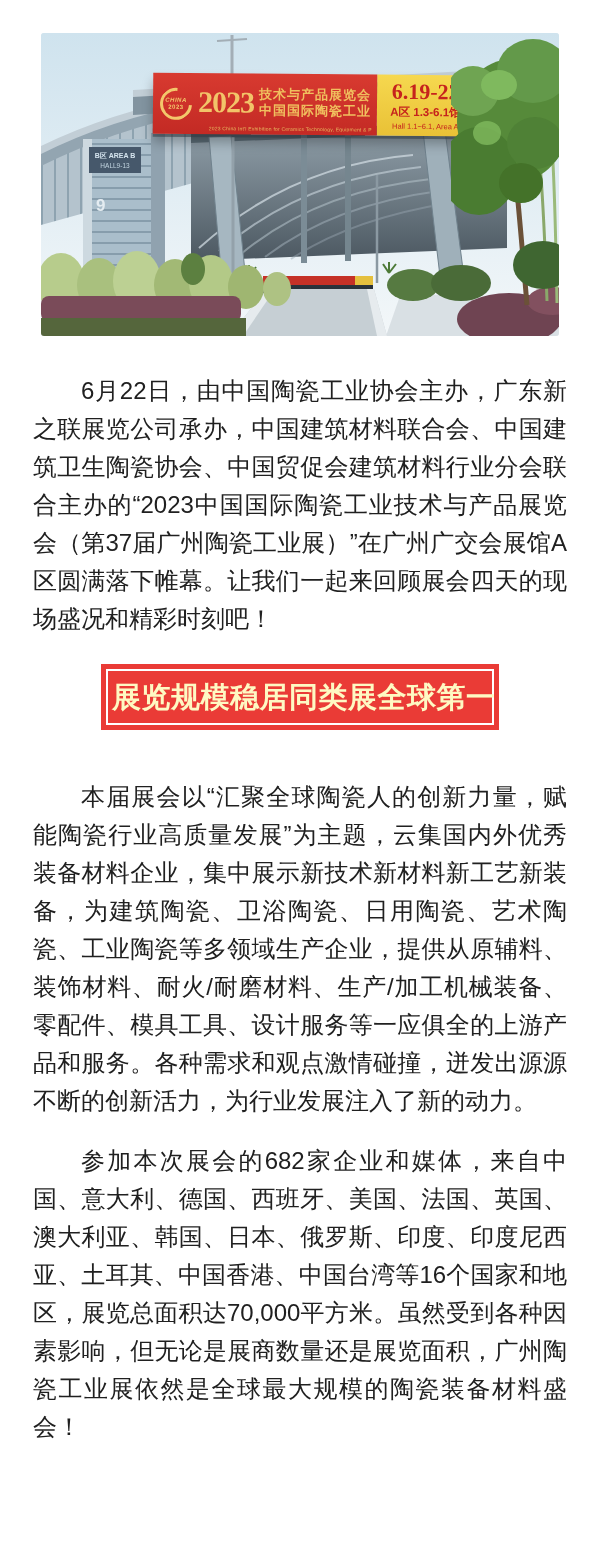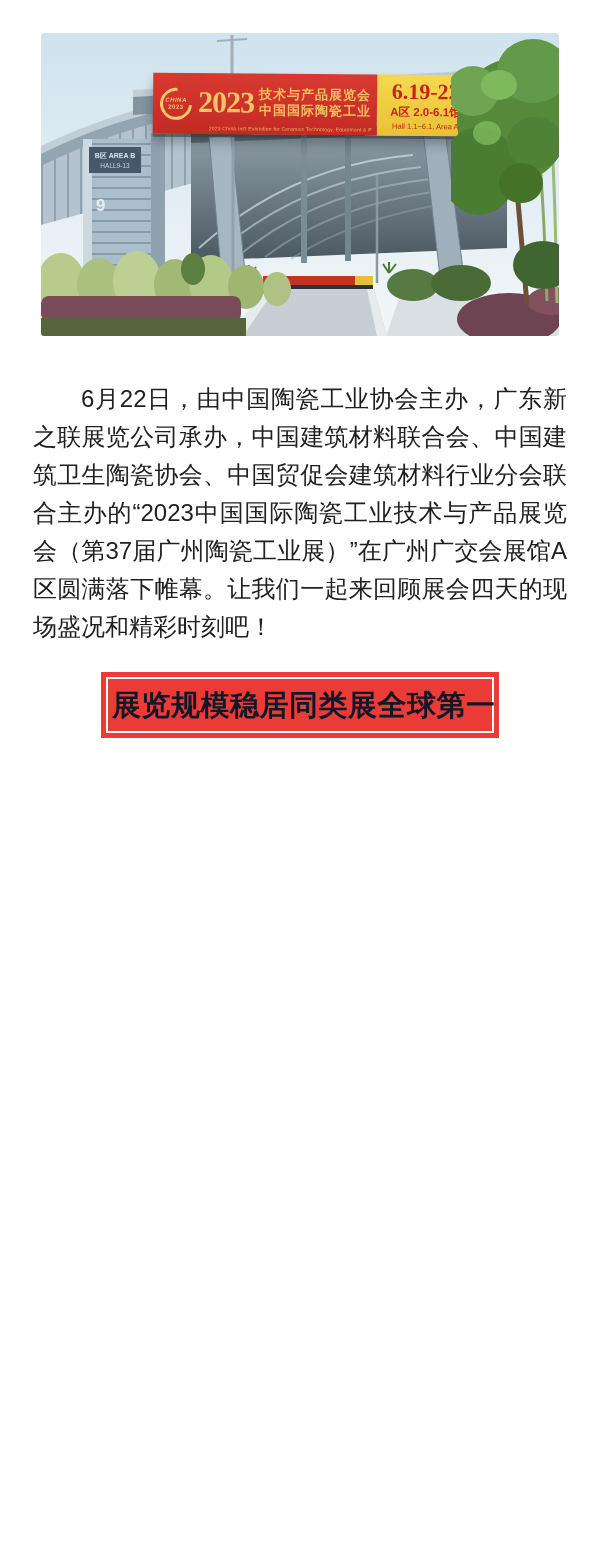--- a/index.html
+++ b/index.html
@@ -46,30 +46,30 @@
   }
   .pb-yellow{
     width:97px;flex:0 0 auto;display:flex;flex-direction:column;justify-content:center;
     align-items:center;background:linear-gradient(180deg,#f6d84f,#e9c136);color:#c6231d;
   }
   .pb-dates{font-family:"Liberation Serif",serif;font-weight:700;font-size:22px;line-height:1;}
   .pb-hall{font-size:11.5px;font-weight:700;margin-top:2px;white-space:nowrap;}
   .pb-hall-en{font-size:7.5px;font-weight:400;margin-top:2px;white-space:nowrap;}
   
   .content{
-    margin:8px 33px;padding-top:36px;color:#202020;font-size:24px;line-height:38px;
+    margin:0 33px;padding-top:36px;color:#202020;font-size:24px;line-height:38px;
     text-align:justify;text-justify:inter-character;
   }
   .content p{margin:0 0 22px;text-indent:2em;}
   .section-banner{
     width:388px;margin:26px auto 48px;background:#ea3b36;padding:5px;
   }
   .section-banner-inner{border:2px solid #ffffff;padding:8px 4px;text-align:center;}
   .section-banner-inner span{
-    display:block;color:#0f172a;font-size:29px;font-weight:700;line-height:36px;
+    display:block;color:#fef9c3;font-size:29px;font-weight:700;line-height:36px;
     letter-spacing:.5px;text-indent:0;white-space:nowrap;
   }
 </style>
 </head>
 <body>
 
 <figure class="hero">
   <svg class="scene" viewBox="0 0 518 303" preserveAspectRatio="none">
     <defs>
       <linearGradient id="sky" x1="0" y1="0" x2="0" y2="1">
@@ -180,21 +180,21 @@
       </div>
       <div class="pb-year">2023</div>
       <div class="pb-title">
         <div>技术与产品展览会</div>
         <div>中国国际陶瓷工业</div>
       </div>
       <div class="pb-en">2023 China Int'l Exhibition for Ceramics Technology, Equipment &amp; Products</div>
     </div>
     <div class="pb-yellow">
       <div class="pb-dates">6.19-22</div>
-      <div class="pb-hall">A区 2.0-6.1馆</div>
+      <div class="pb-hall">A区 1.3-6.1馆</div>
       <div class="pb-hall-en">Hall 1.1~6.1, Area A</div>
     </div>
   </div>
 
   <svg class="treelayer" viewBox="0 0 116 292">
     <path d="M76,272 C70,200 64,130 58,80" stroke="#6b5138" stroke-width="5" fill="none"></path>
     <path d="M60,140 C50,120 40,105 28,96" stroke="#6b5138" stroke-width="3" fill="none"></path>
     <path d="M96,268 C94,210 92,160 88,120" stroke="#8aa86a" stroke-width="3" fill="none"></path>
     <path d="M106,270 C105,215 104,170 102,130" stroke="#9aba7a" stroke-width="3" fill="none"></path>
     <ellipse cx="62" cy="88" rx="56" ry="62" fill="#568a3a"></ellipse>
@@ -211,13 +211,15 @@
 
 <section class="content">
   <p>6月22日，由中国陶瓷工业协会主办，广东新之联展览公司承办，中国建筑材料联合会、中国建筑卫生陶瓷协会、中国贸促会建筑材料行业分会联合主办的“2023中国国际陶瓷工业技术与产品展览会（第37届广州陶瓷工业展）”在广州广交会展馆A区圆满落下帷幕。让我们一起来回顾展会四天的现场盛况和精彩时刻吧！</p>
 
   <div class="section-banner">
     <div class="section-banner-inner">
       <span>展览规模稳居同类展全球第一</span>
     </div>
   </div>
 
+  <p>本届展会以“汇聚全球陶瓷人的创新力量，赋能陶瓷行业高质量发展”为主题，云集国内外优秀装备材料企业，集中展示新技术新材料新工艺新装备，为建筑陶瓷、卫浴陶瓷、日用陶瓷、艺术陶瓷、工业陶瓷等多领域生产企业，提供从原辅料、装饰材料、耐火/耐磨材料、生产/加工机械装备、零配件、模具工具、设计服务等一应俱全的上游产品和服务。各种需求和观点激情碰撞，迸发出源源不断的创新活力，为行业发展注入了新的动力。</p>
+  <p>参加本次展会的682家企业和媒体，来自中国、意大利、德国、西班牙、美国、法国、英国、澳大利亚、韩国、日本、俄罗斯、印度、印度尼西亚、土耳其、中国香港、中国台湾等16个国家和地区，展览总面积达70,000平方米。虽然受到各种因素影响，但无论是展商数量还是展览面积，广州陶瓷工业展依然是全球最大规模的陶瓷装备材料盛会！</p>
 </section>
 
 </body></html>

